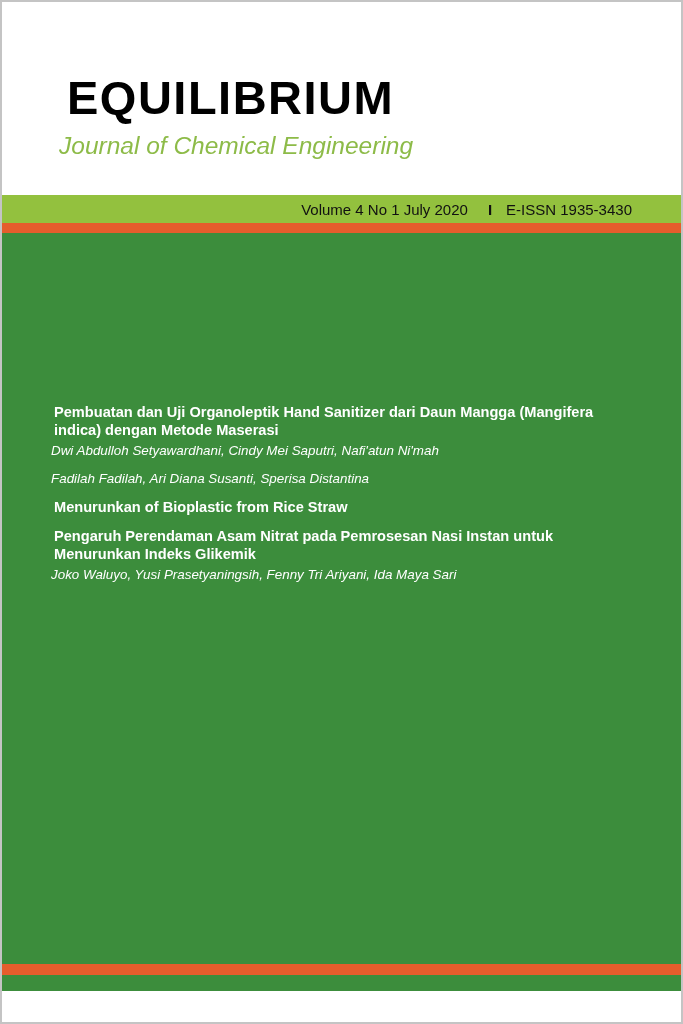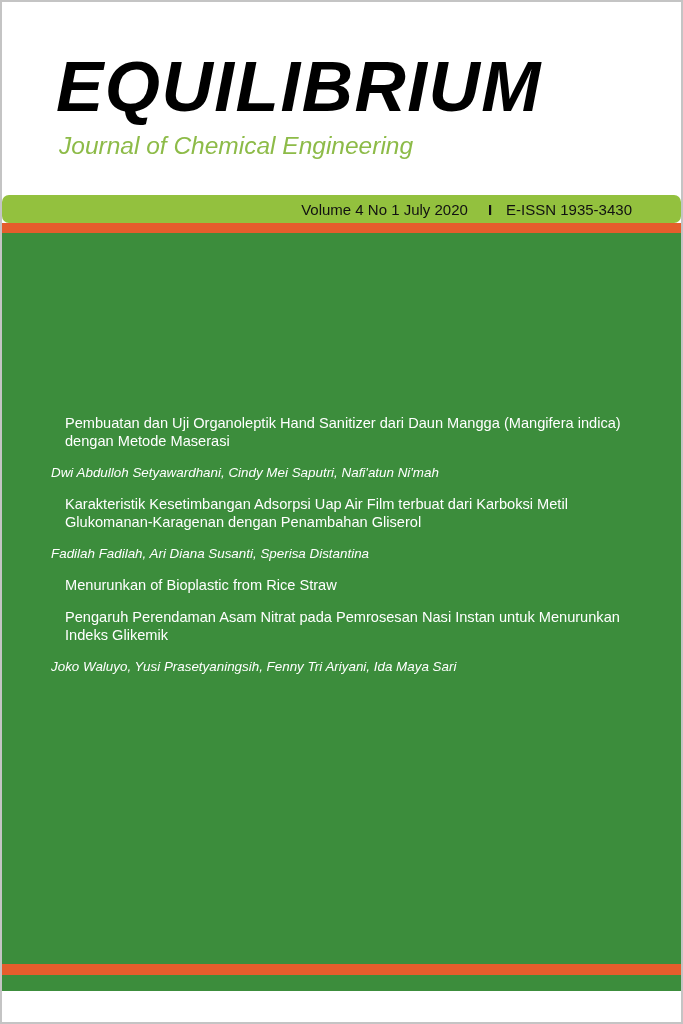--- a/index.html
+++ b/index.html
@@ -7,31 +7,30 @@
     width: 683px; height: 1024px; position: relative; overflow: hidden;
     background: #ffffff; font-family: "Liberation Sans", sans-serif;
   }
   .frame {
     position: absolute; left: 0; top: 0; width: 679px; height: 1020px;
     border: 2px solid #c4c4c4; background: #ffffff;
   }
   .title {
     position: absolute; left: 56px; top: 47px;
     font-family: "Liberation Sans", sans-serif; font-weight: bold;
-    font-size: 71px; line-height: 80px; color: #000; letter-spacing: 1.5px;
-    margin: 0; white-space: nowrap; font-style: italic;
+    font-size: 47px; line-height: 80px; color: #000; letter-spacing: 1.5px;
+    margin: 11px; white-space: nowrap;
   }
   .subtitle {
     position: absolute; left: 59px; top: 130px;
     font-size: 24.5px; line-height: 32px; color: #8dbb48; white-space: nowrap; font-style: italic;
   }
   .band-light {
     position: absolute; left: 2px; right: 2px; top: 195px; height: 28px;
     background: #93c13e;
-    border-radius: 7px;
   }
   .band-info {
     position: absolute; right: 49px; top: 0; height: 28px;
     display: flex; align-items: center; font-size: 15px; color: #111;
     white-space: nowrap;
   }
   .band-info .sep { font-weight: bold; margin: 0 14px 0 20px; }
   .band-orange-top {
     position: absolute; left: 2px; right: 2px; top: 223px; height: 10px;
     background: #e55d2c;
@@ -43,21 +42,21 @@
   .band-orange-bottom {
     position: absolute; left: 2px; right: 2px; top: 964px; height: 11px;
     background: #e55d2c;
   }
   .articles {
     position: absolute; left: 51px; top: 400px; width: 590px;
     color: #ffffff;
   }
   .article { margin: 0 0 11px 0; }
   .article-title {
-    font-weight: normal; font-size: 14.6px; line-height: 18px; margin: 14px;
+    font-weight: bold; font-size: 14.6px; line-height: 18px; margin: 3px;
   }
   .article-authors {
     font-style: italic; font-size: 13.4px; line-height: 17px; margin: 0;
   }
 </style>
 </head>
 <body>
 
 <div class="frame"></div>
 
@@ -75,21 +74,20 @@
 
 <div class="main-green"></div>
 <div class="band-orange-bottom"></div>
 
 <div class="articles">
   <div class="article">
     <p class="article-title">Pembuatan dan Uji Organoleptik Hand Sanitizer dari Daun Mangga (Mangifera indica) dengan Metode Maserasi</p>
     <p class="article-authors">Dwi Abdulloh Setyawardhani, Cindy Mei Saputri, Nafi'atun Ni'mah</p>
   </div>
   <div class="article">
-    <p class="article-title">Karakteristik Kesetimbangan Adsorpsi Uap Air Film terbuat dari Karboksi Metil Glukomanan-Karagenan dengan Penambahan Gliserol</p>
     <p class="article-authors">Fadilah Fadilah, Ari Diana Susanti, Sperisa Distantina</p>
   </div>
   <div class="article">
     <p class="article-title">Menurunkan of Bioplastic from Rice Straw</p>
   </div>
   <div class="article">
     <p class="article-title">Pengaruh Perendaman Asam Nitrat pada Pemrosesan Nasi Instan untuk Menurunkan Indeks Glikemik</p>
     <p class="article-authors">Joko Waluyo, Yusi Prasetyaningsih, Fenny Tri Ariyani, Ida Maya Sari</p>
   </div>
 </div>

